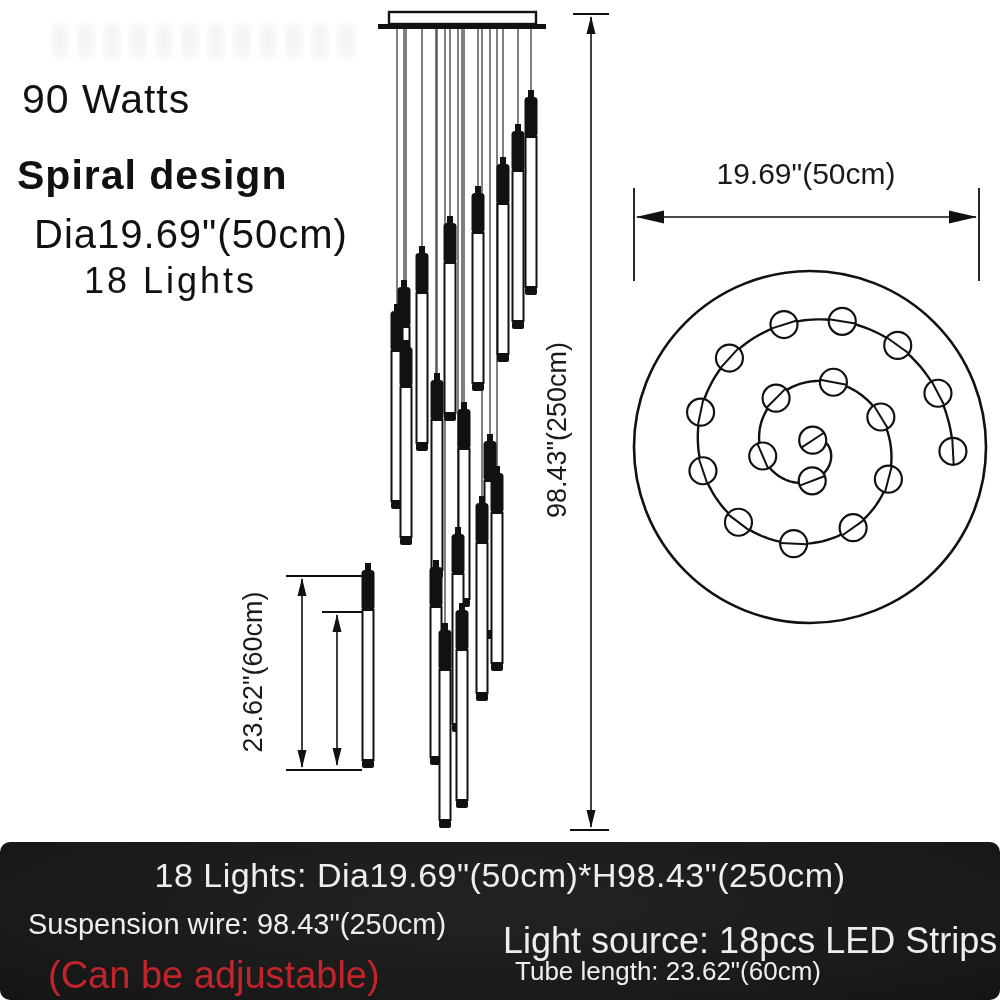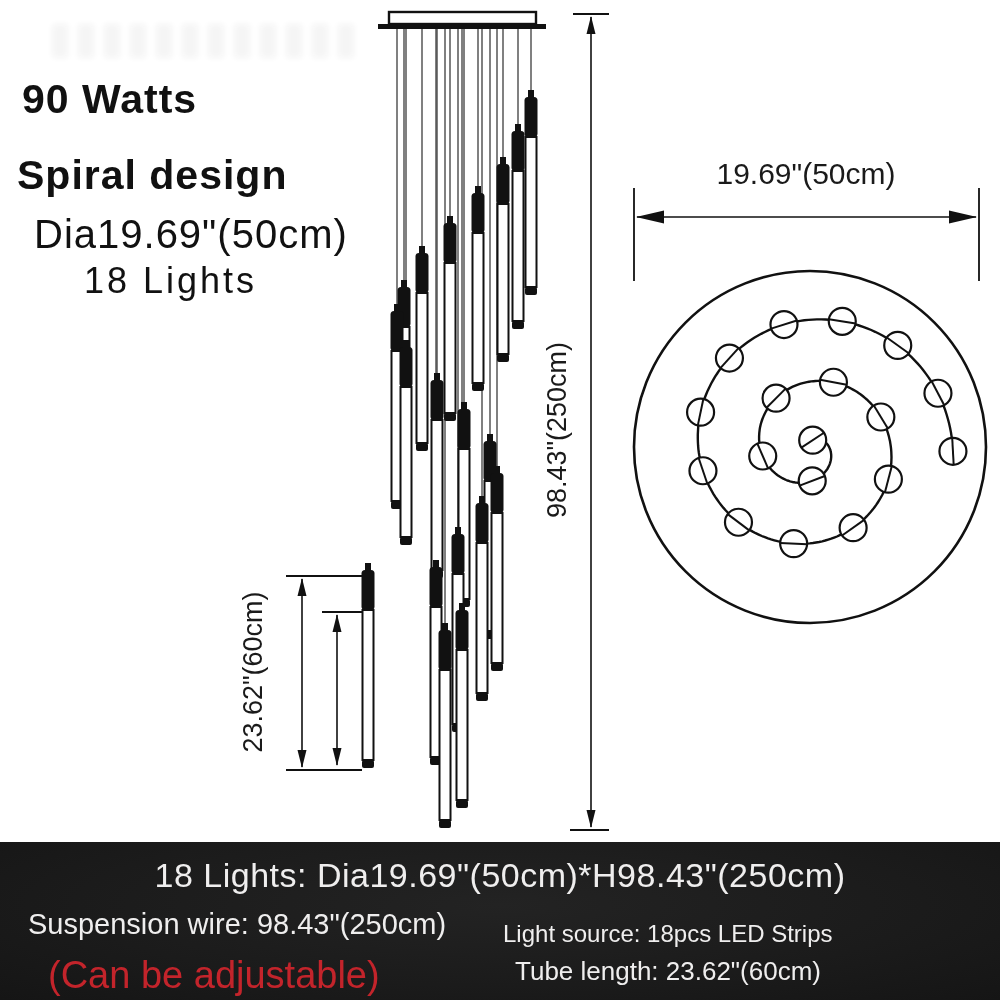--- a/index.html
+++ b/index.html
@@ -9,34 +9,35 @@
     margin:0 auto;
   }
   
   .watermark{
     position:absolute;left:52px;top:24px;width:306px;height:34px;
     background:repeating-linear-gradient(90deg, rgba(40,40,40,0.10) 0 16px, rgba(0,0,0,0) 16px 26px);
     filter:blur(3px);opacity:.45;border-radius:4px;
   }
   .info{position:absolute;left:0;top:0;}
   .info p{margin:0;position:absolute;white-space:nowrap;}
-  .info .l1{left:22px;top:76px;font-size:41px;font-weight:700;letter-spacing:1px;text-align:center;}
+  .info .l1{left:22px;top:76px;font-size:41px;font-weight:400;letter-spacing:1px;text-align:center;}
   .info .l2{left:17px;top:152px;font-size:41px;font-weight:700;letter-spacing:1px;}
   .info .l3{left:34px;top:212px;font-size:40px;font-weight:400;letter-spacing:1px;}
   .info .l4{left:84px;top:260px;font-size:36px;font-weight:400;letter-spacing:3px;}
   svg text{font-family:"Liberation Sans","DejaVu Sans",sans-serif;fill:#1a1a1a;}
   .banner{
     position:absolute;left:0;top:842px;width:1000px;height:158px;
     background:radial-gradient(ellipse at 50% 40%, #232323 0%, #1b1b1b 60%, #151515 100%);
+    border-radius:10px;
   }
   .banner span{position:absolute;white-space:nowrap;}
   .b-title{left:0;right:0;top:14px;text-align:center;font-size:34px;letter-spacing:0.5px;}
   .b-susp{left:28px;top:66px;font-size:29px;}
   .b-adj{left:48px;top:112px;font-size:38px;}
-  .b-src{left:503px;top:78px;font-size:24px;}
+  .b-src{left:503px;top:78px;font-size:36px;}
   .b-tube{left:515px;top:114px;font-size:26px;}
 </style>
 </head>
 <body>
 
 <div class="poster">
 
   <div class="watermark"></div>
 
   <div class="info">

